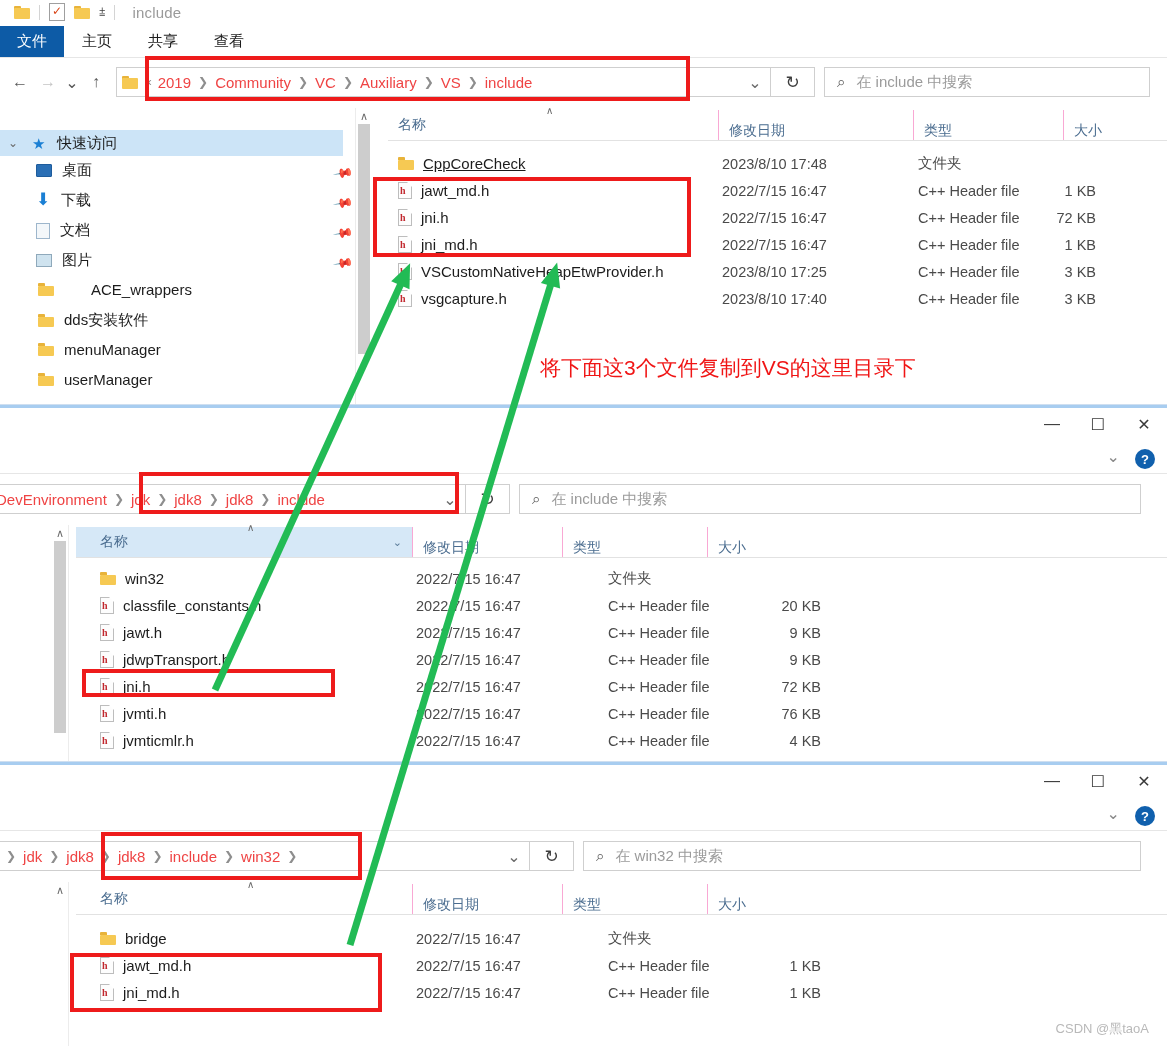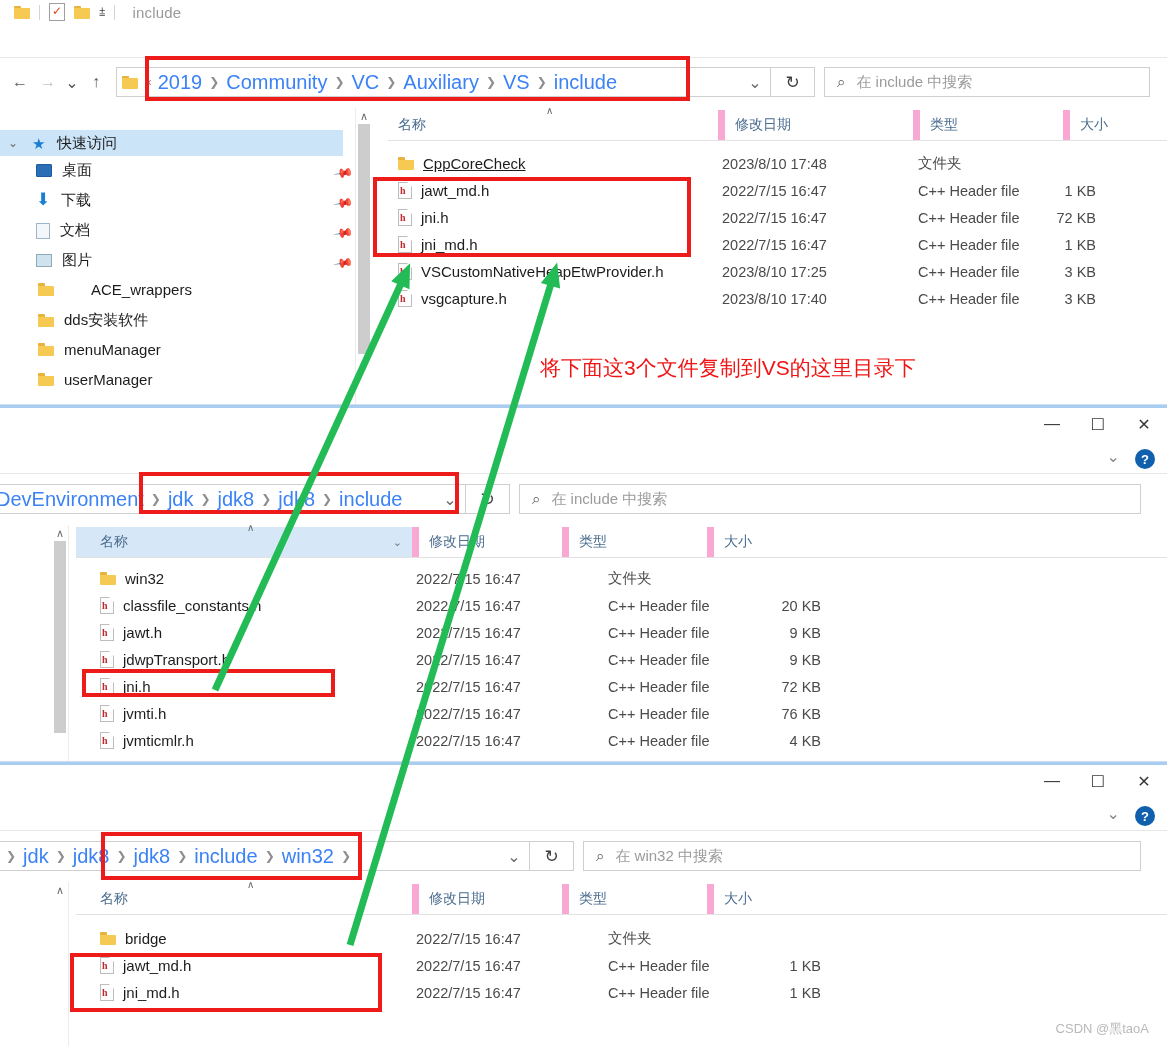--- a/index.html
+++ b/index.html
@@ -22,31 +22,31 @@
   .ribbon-tabs{position:absolute;left:0;top:26px;height:31px;display:flex;align-items:stretch;}
   .rtab{display:flex;align-items:center;justify-content:center;font-size:15px;color:#1c1c1c;padding:0 18px;}
   .rtab.file{background:#0d5ba6;color:#ffffff;font-weight:400;padding:0 17px;}
 
   .navbar{position:absolute;left:0;right:0;height:44px;display:flex;align-items:center;}
   .navbtn{width:28px;height:28px;display:flex;align-items:center;justify-content:center;color:#5a5a5a;}
   .navbtn.dim{color:#c4c4c4;}
   .addrbox{display:flex;align-items:center;height:30px;border:1px solid #cfcfcf;background:#ffffff;box-sizing:border-box;flex:1;min-width:0;}
   .addr-folder{width:26px;display:flex;align-items:center;justify-content:center;flex:0 0 26px;}
   .chev-sep{color:#8e8e8e;font-size:12px;margin:0 7px;}
-  .crumb{font-size:20px;color:#3b82f6;white-space:nowrap;}
+  .crumb{font-size:15px;color:#ef4444;white-space:nowrap;}
   .crumb-wrap{display:flex;align-items:center;overflow:hidden;padding-left:2px;}
   .addr-drop{width:30px;display:flex;align-items:center;justify-content:center;color:#6e6e6e;flex:0 0 30px;}
   .refresh{width:44px;height:30px;border:1px solid #cfcfcf;border-left:none;display:flex;align-items:center;justify-content:center;color:#3d3d3d;font-size:17px;box-sizing:border-box;background:#fff;}
   .searchbox{height:30px;border:1px solid #cfcfcf;display:flex;align-items:center;box-sizing:border-box;background:#fff;padding-left:12px;gap:11px;}
   .search-ph{font-size:15px;color:#9b9b9b;}
 
   
   .colhdr{position:absolute;height:30px;display:flex;align-items:center;font-size:14px;color:#4a6c8f;border-bottom:1px solid #e2e2e2;}
   .colhdr .ch{position:relative;height:30px;display:flex;align-items:center;box-sizing:border-box;}
-  .colhdr .ch + .ch{border-left:7px solid #f9a8d4;}
+  .colhdr .ch + .ch{border-left:1px solid #f9a8d4;align-items:flex-end;}
   .sortmark{position:absolute;font-size:10px;color:#6a6a6a;}
 
   
   .row{position:absolute;left:0;right:0;height:27px;display:flex;align-items:center;font-size:15px;color:#1c1c1c;}
   .cell-name{display:flex;align-items:center;gap:9px;position:absolute;}
   .cell{position:absolute;font-size:14.5px;color:#4a4a4a;white-space:nowrap;}
   .cell.size{text-align:right;}
 
   
   .folder-ico{width:16px;height:13px;position:relative;flex:0 0 16px;}
@@ -96,20 +96,26 @@
       <span style="display:inline-block;width:14px;height:16px;border:1px solid #9f9f9f;position:relative;background:#fff;">
         <span style="position:absolute;left:2px;top:-1px;color:#d84315;font-size:12px;line-height:16px;">✓</span>
       </span>
       <span class="folder-ico"></span>
       <span style="color:#3f3f3f;font-size:11px;">⩲</span>
       <span class="sep"></span>
       <span class="qat-title">include</span>
     </div>
   </div>
 
+  <div class="ribbon-tabs">
+    <div class="rtab file">文件</div>
+    <div class="rtab">主页</div>
+    <div class="rtab">共享</div>
+    <div class="rtab">查看</div>
+  </div>
   <div class="hairline" style="left:0;top:57px;width:1167px;height:1px;"></div>
 
   <div class="navbar" style="top:60px;">
     <div class="navbtn" style="margin-left:6px;">←</div>
     <div class="navbtn dim">→</div>
     <div class="navbtn" style="width:20px;">⌄</div>
     <div class="navbtn">↑</div>
     <div class="addrbox" style="flex:0 0 655px;width:655px;margin-left:6px;">
       <span class="addr-folder">
           <span class="folder-ico"></span>

